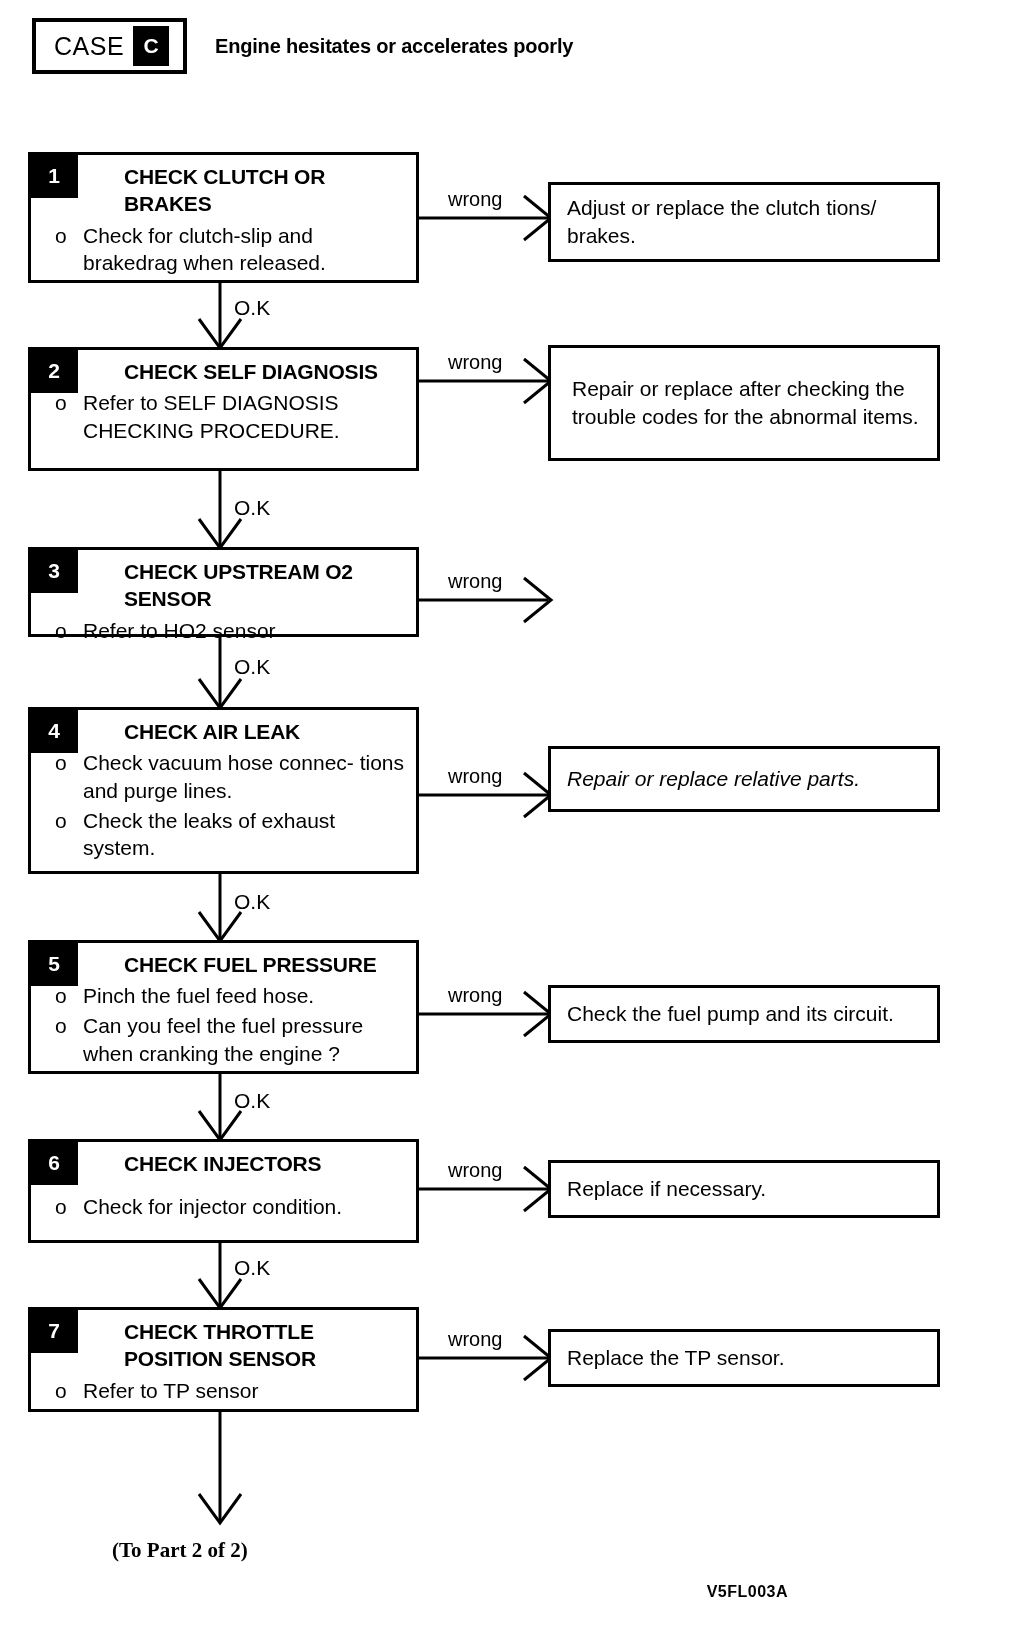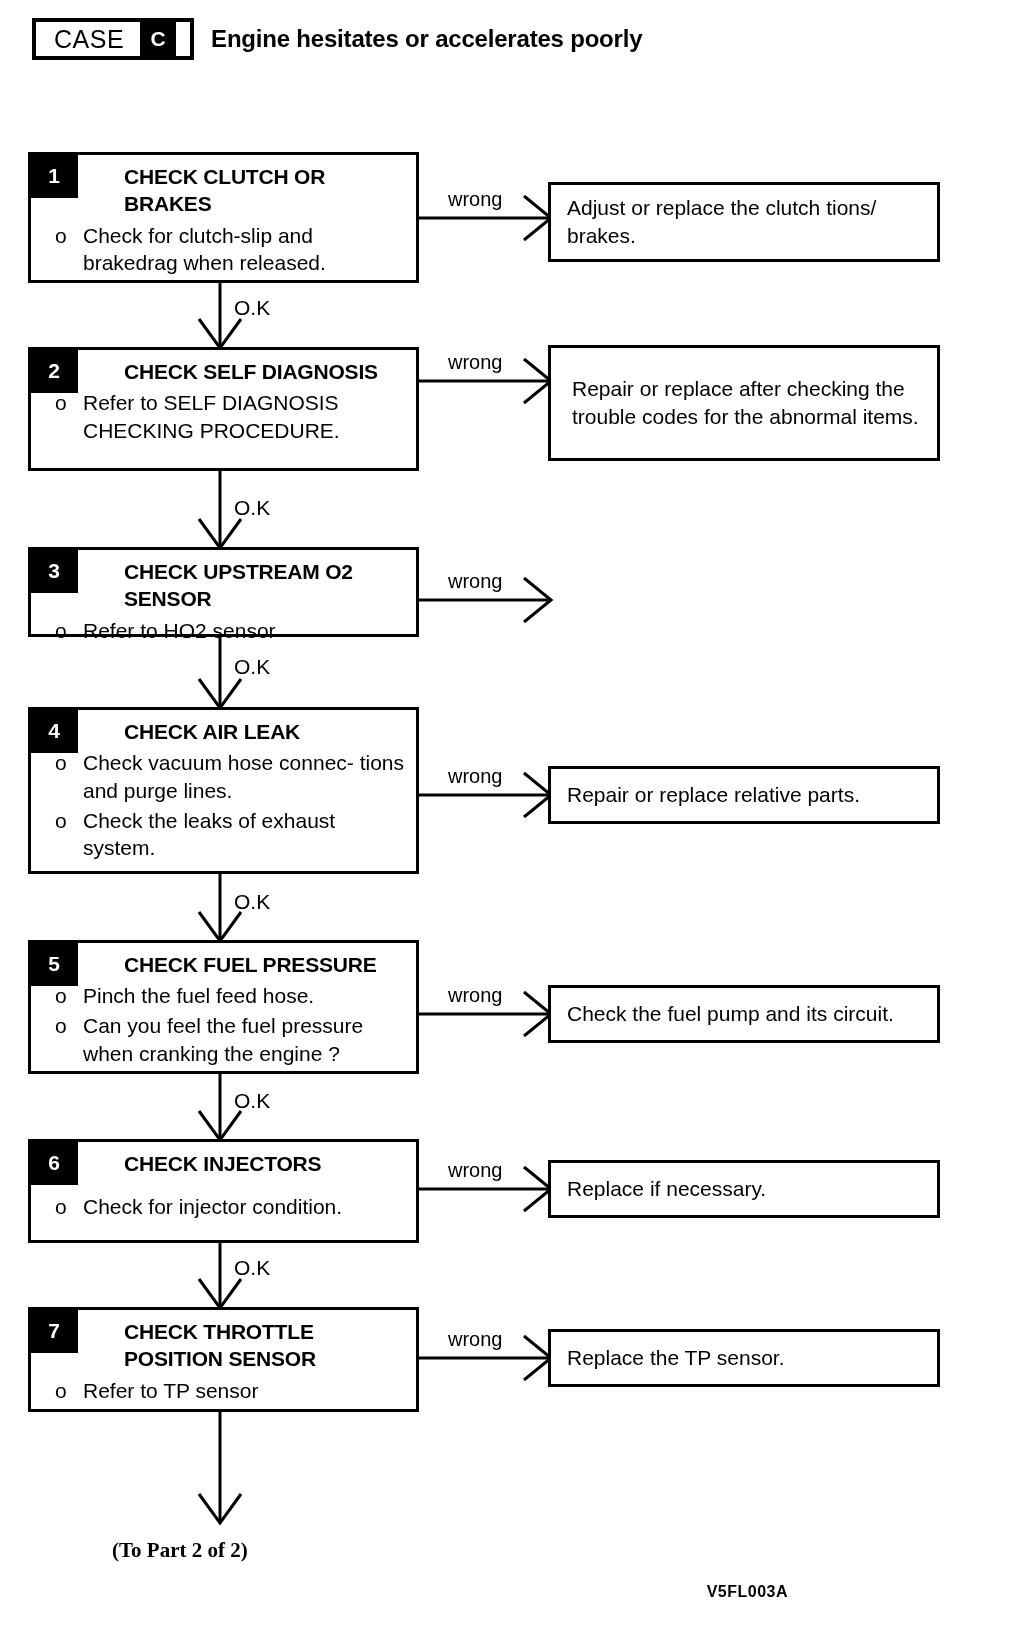--- a/index.html
+++ b/index.html
@@ -17,45 +17,45 @@
   
   #header {
     position: absolute;
     left: 32px;
     top: 18px;
     display: flex;
     align-items: center;
   }
   #case-badge {
     border: 4px solid #000;
-    height: 42px;
+    height: 56px;
     display: flex;
     align-items: center;
     padding: 0 14px 0 18px;
-    gap: 16px;
+    gap: 9px;
   }
   #case-word {
     font-size: 25px;
     letter-spacing: 0.5px;
   }
   #case-letter {
     background: #000;
     color: #fff;
     font-weight: bold;
     font-size: 21px;
     width: 36px;
     height: 40px;
     display: flex;
     align-items: center;
     justify-content: center;
   }
   #header-title {
-    font-size: 24px;
-    font-weight: bold;
-    margin-left: 17px;
+    font-size: 20px;
+    font-weight: bold;
+    margin-left: 28px;
     letter-spacing: -0.2px;
     text-align: center;
   }
 
   
   #flow { position: absolute; left: 0; top: 0; width: 1024px; height: 1638px; }
 
   .step-box {
     position: absolute;
     border: 3px solid #000;
@@ -247,21 +247,21 @@
         <span class="bullet-mark">o</span>
         <span class="bullet-text">Check vacuum hose connec- tions and purge lines.</span>
       </div>
       <div class="bullet">
         <span class="bullet-mark">o</span>
         <span class="bullet-text">Check the leaks of exhaust system.</span>
       </div>
     </div>
   </div>
   <div class="wire-label" style="left:448px; top:765px;">wrong</div>
-  <div class="result-box" style="left:548px; top:766px; width:392px; height:58px;">Repair or replace relative parts.</div>
+  <div class="result-box" style="left:548px; top:746px; width:392px; height:66px;font-style:italic;">Repair or replace relative parts.</div>
   <div class="wire-label ok" style="left:234px; top:890px;">O.K</div>
 
   <div class="step-box" style="left:28px; top:940px; width:391px; height:134px;">
     <div class="step-num">5</div>
     <div class="step-title">CHECK FUEL PRESSURE</div>
     <div class="bullets">
       <div class="bullet">
         <span class="bullet-mark">o</span>
         <span class="bullet-text">Pinch the fuel feed hose.</span>
       </div>

